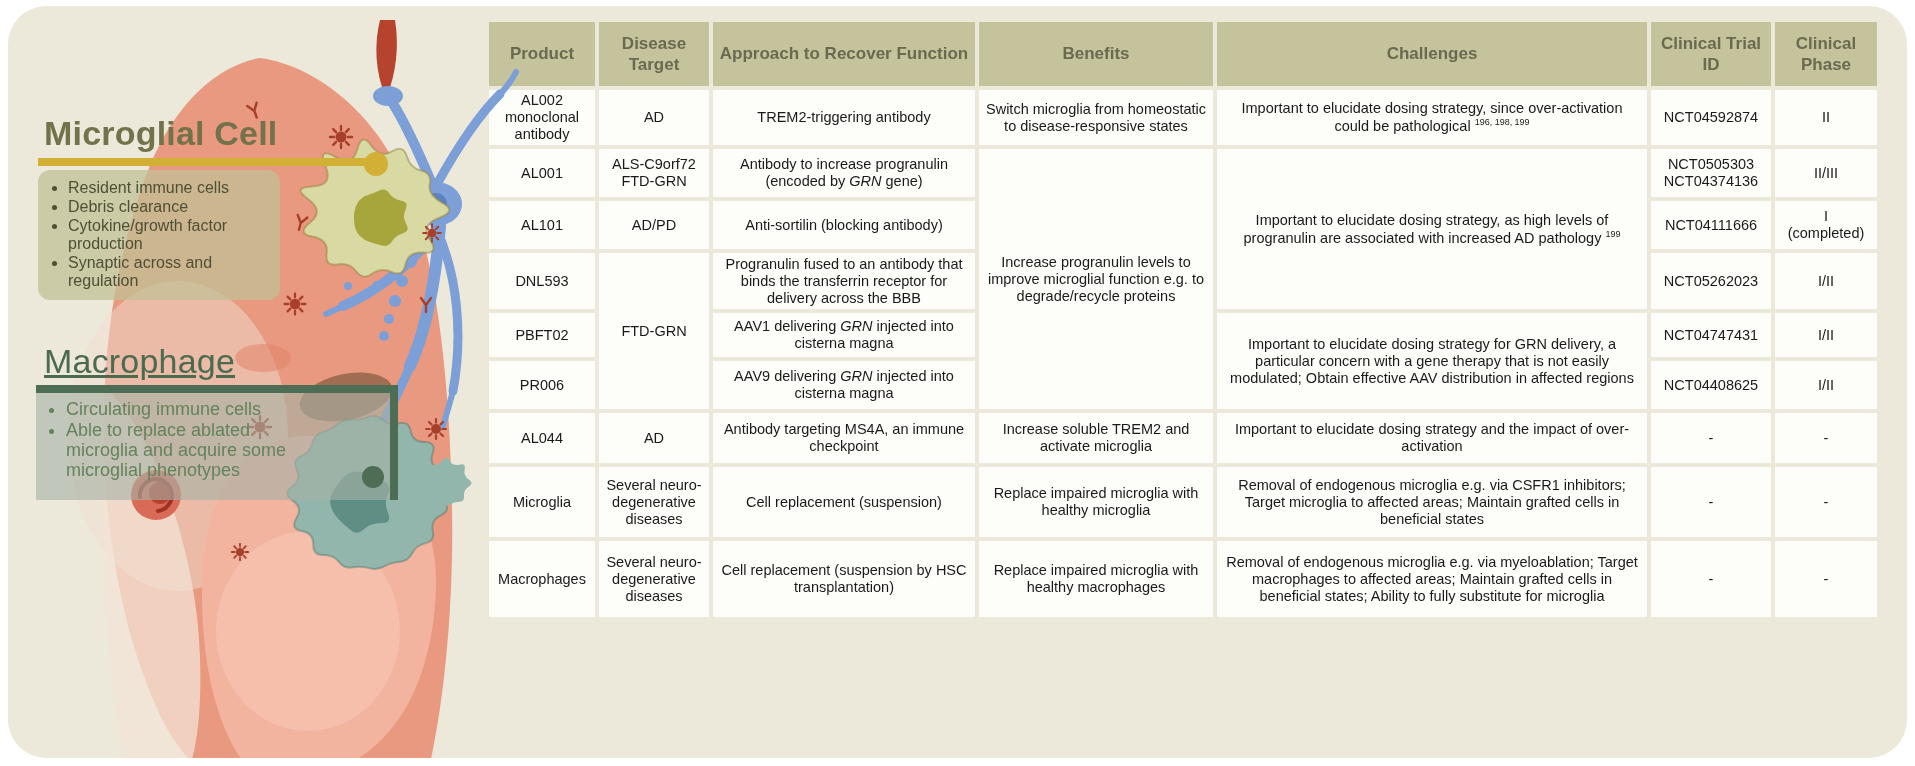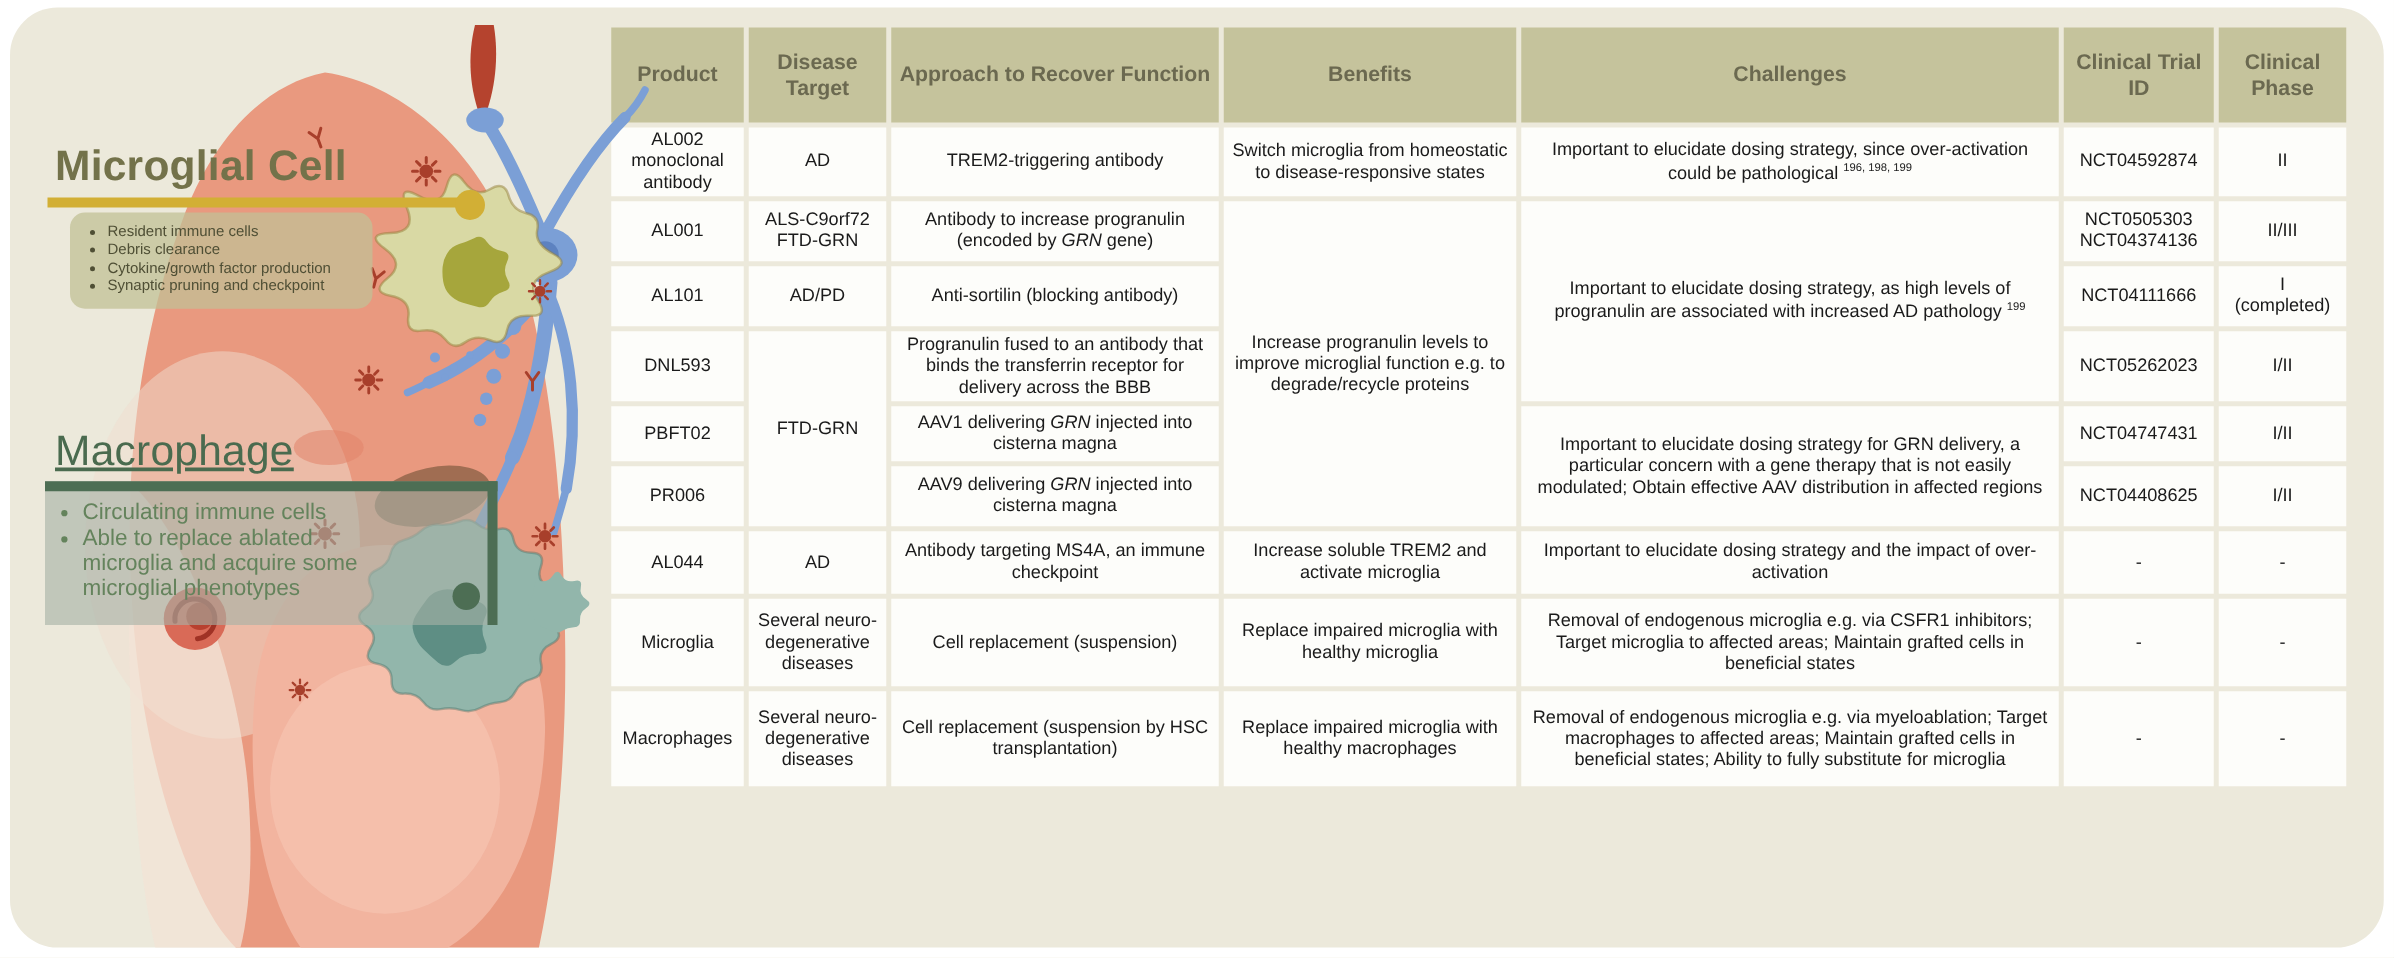--- a/index.html
+++ b/index.html
@@ -7,33 +7,33 @@
   .panel{position:absolute;left:8px;top:6px;width:1899px;height:752px;
     background:var(--panel_bg,#ece9db);border-radius:38px;overflow:hidden;}
   
   table.trials{position:absolute;left:477px;top:12px;z-index:1;
     border-collapse:separate;border-spacing:4px;table-layout:fixed;}
   table.trials th{background:var(--header_bg,#c5c39c);color:var(--header_text,#6b6950);
     font-size:17px;font-weight:bold;line-height:1.25;padding:2px 6px;text-align:center;vertical-align:middle;}
   table.trials td{background:var(--cell_bg,#fdfdfa);color:#1a1a1a;font-size:14.5px;line-height:1.18;
     text-align:center;vertical-align:middle;padding:2px 7px;}
   table.trials sup{font-size:0.62em;}
-  tr.hr{height:76px}.r1{height:53px}.r2{height:48px}.r3{height:48px}.r4{height:56px}
+  tr.hr{height:64px}.r1{height:53px}.r2{height:48px}.r3{height:48px}.r4{height:56px}
   .r5{height:44px}.r6{height:48px}.r7{height:50px}.r8{height:70px}.r9{height:76px}
   
   .fig-title{position:absolute;z-index:6;font-size:34px;letter-spacing:0.2px;}
   .mg-title{left:36px;top:108px;color:var(--microglial_title,#73724a);font-weight:bold;}
   .mp-title{left:36px;top:336px;color:var(--macrophage_title,#4a6b4f);text-decoration:underline;}
   .mg-line{position:absolute;left:30px;top:152px;width:336px;height:8px;z-index:7;
     background:var(--microglial_accent,#d2af35);}
   .mg-dot{position:absolute;left:356px;top:146px;width:24px;height:24px;border-radius:50%;
     background:var(--microglial_accent,#d2af35);z-index:7;}
-  .mg-box{position:absolute;left:48px;top:164px;width:232px;z-index:6;border-radius:12px;
+  .mg-box{position:absolute;left:30px;top:164px;width:232px;z-index:6;border-radius:12px;
     background:rgba(193,192,150,0.75);color:var(--microglial_box_text,#4f4f35);
-    font-size:12px;line-height:1.12;padding:8px 6px 10px 4px;}
+    font-size:16px;line-height:1.12;padding:8px 6px 10px 4px;}
   .mg-box ul,.mp-box ul{margin:0;padding-left:26px;}
   .mg-box li,.mp-box li{margin:1px 0;}
   .mp-box{position:absolute;left:28px;top:379px;width:344px;height:96px;z-index:6;
     background:rgba(167,177,167,0.62);color:var(--macrophage_box_text,#64835c);
     font-size:18px;line-height:1.12;padding:5px 6px 6px 4px;
     border-top:8px solid var(--macrophage_accent,#4d6e54);
     border-right:8px solid var(--macrophage_accent,#4d6e54);}
   .mp-box ul{width:235px;}
   .mp-dot{position:absolute;left:354px;top:460px;width:22px;height:22px;border-radius:50%;
     background:var(--macrophage_accent,#4d6e54);z-index:7;}
@@ -118,21 +118,21 @@
   </svg>
 
   <div class="fig-title mg-title">Microglial Cell</div>
   <div class="mg-line"></div>
   <div class="mg-dot"></div>
   <div class="mg-box">
     <ul>
       <li>Resident immune cells</li>
       <li>Debris clearance</li>
       <li>Cytokine/growth factor production</li>
-      <li>Synaptic pruning and checkpoint</li>
+      <li>Synaptic across and regulation</li>
     </ul>
   </div>
 
   <div class="fig-title mp-title">Macrophage</div>
   <div class="mp-box">
     <ul>
       <li>Circulating immune cells</li>
       <li>Able to replace ablated microglia and acquire some microglial phenotypes</li>
     </ul>
   </div>

